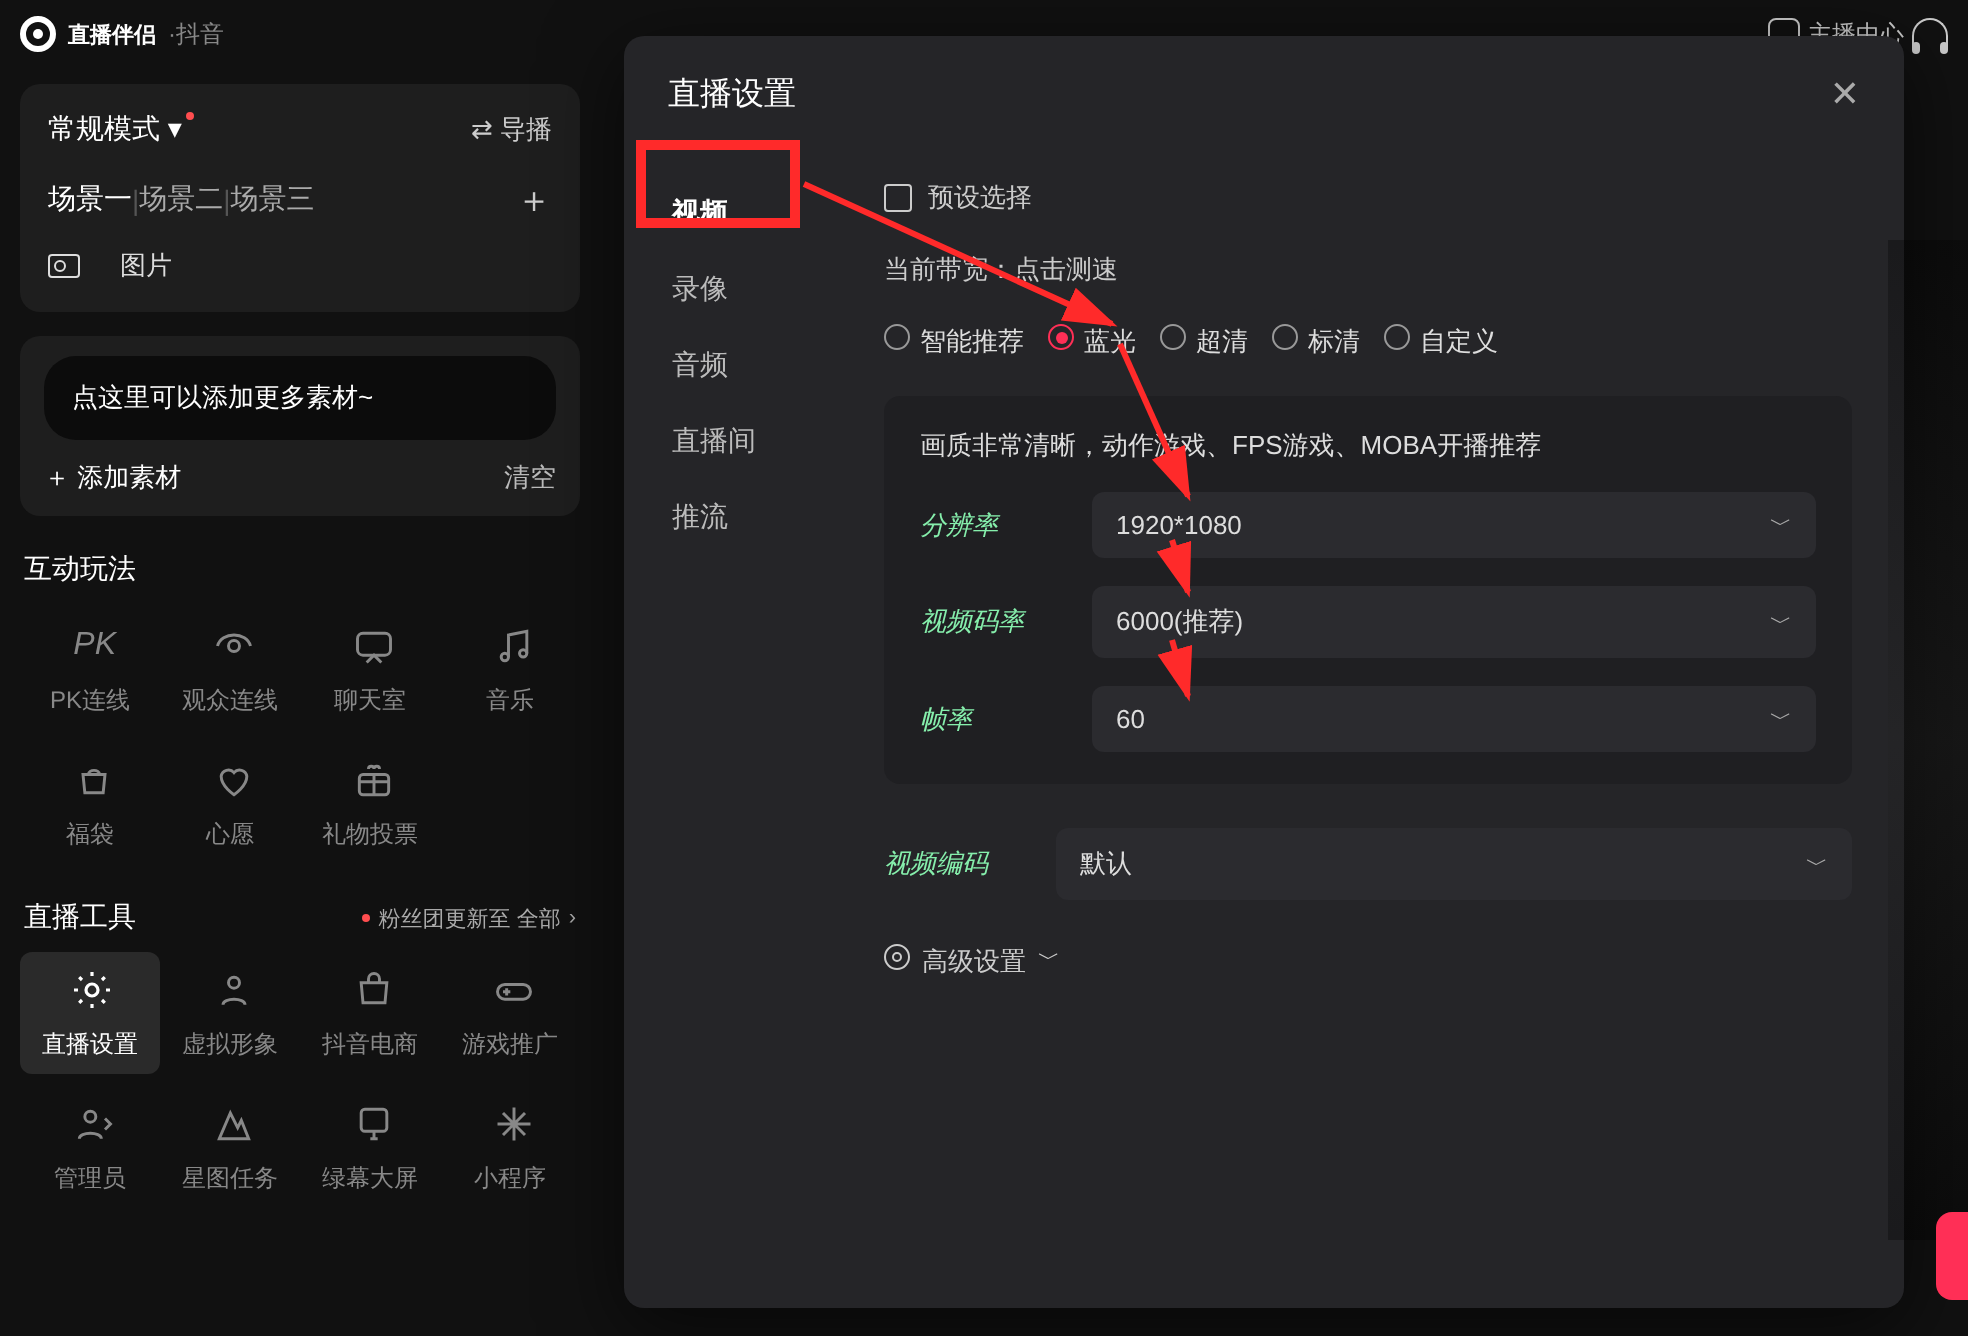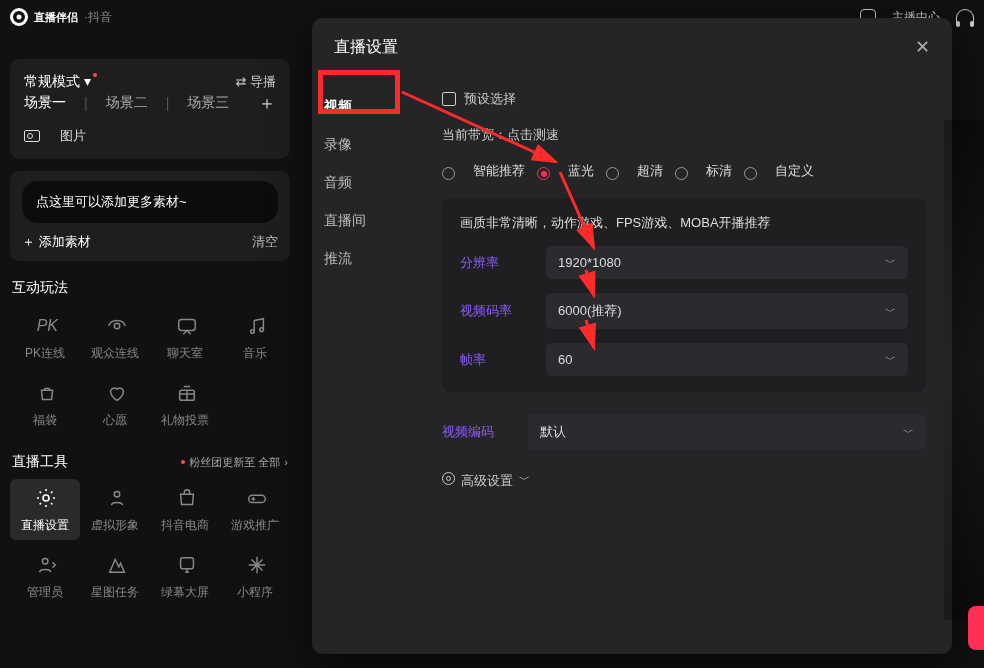--- a/index.html
+++ b/index.html
@@ -5,34 +5,34 @@
   * { box-sizing: border-box; margin: 0; padding: 0; }
   html, body { width: 984px; height: 668px; background: #111; font-family: "Microsoft YaHei", Arial, sans-serif; color: #ccc; overflow: hidden; }
   body { position: relative; }
 
   
   .topbar { height: 34px; display: flex; align-items: center; padding: 0 10px; }
   .logo-dot { width: 18px; height: 18px; border: 3px solid #fff; border-radius: 50%; margin-right: 6px; position: relative; }
   .logo-dot::after { content:""; position:absolute; width:5px; height:5px; background:#fff; border-radius:50%; top:50%; left:50%; transform:translate(-50%,-50%); }
   .app-title { color: #fff; font-size: 11px; font-weight: 600; }
   .app-sub { color: #888; font-size: 12px; margin-left: 6px; }
-  .topbar-right { margin-left: auto; display: flex; align-items: center; gap: 16px; color: #ccc; font-size: 12px; }
+  .topbar-right { margin-left: auto; display: flex; align-items: center; gap: 4px; color: #ccc; font-size: 12px; }
   .topbar-right .icon { width: 16px; height: 16px; border: 1.5px solid #ccc; border-radius: 4px; display:inline-block; }
   .headphone { width:18px; height:16px; border:1.5px solid #ccc; border-bottom:none; border-radius:10px 10px 0 0; display:inline-block; position:relative;}
   .headphone::before, .headphone::after { content:""; position:absolute; width:4px; height:6px; background:#ccc; bottom:-2px; border-radius:2px;}
   .headphone::before{ left:-1px;} .headphone::after{ right:-1px;}
 
   
-  .left-panel { position: absolute; left: 10px; top: 59px; width: 280px; }
+  .left-panel { position: absolute; left: 10px; top: 42px; width: 280px; }
   .card { background: #1e1e1e; border-radius: 10px; padding: 14px 14px; margin-bottom: 12px; }
   .row { display: flex; align-items: center; }
   .mode-name { color: #fff; font-size: 14px; position: relative; }
   .red-dot { width:4px; height:4px; background:#ff4d4f; border-radius:50%; display:inline-block; vertical-align:top; margin-left:2px;}
   .daobo { margin-left: auto; color: #ccc; font-size: 13px; }
-  .scene-tabs { display: flex; gap: 18px; margin-top: 0; font-size: 14px; color: #aaa; align-items:center; }
+  .scene-tabs { display: flex; margin-top: 14px; font-size: 14px; color: #aaa; align-items:center; }
   .scene-tabs .active { color: #fff; }
   .scene-tabs .divider { color:#555; }
   .scene-plus { margin-left:auto; color:#ccc; font-size:18px;}
   .img-row { margin-top: 12px; font-size:13px; color:#ddd; display:flex; align-items:center; gap:20px; }
   .img-ico { width:16px; height:12px; border:1.5px solid #ddd; border-radius:2px; display:inline-block; position:relative;}
   .img-ico::after { content:""; position:absolute; width:4px; height:4px; border-radius:50%; border:1px solid #ddd; top:2px; left:2px;}
 
   .tip-box { background:#0c0c0c; border-radius:16px; padding:12px 14px; font-size:13px; color:#fff;}
   .add-row { display:flex; align-items:center; margin-top:10px; font-size:13px; }
   .add-row .btn { color:#fff; }
@@ -49,39 +49,39 @@
   .fans { margin-left:auto; font-size:11px; color:#aaa; display:flex; align-items:center; gap:4px;}
   .fans .d { width:4px;height:4px;background:#ff4d4f;border-radius:50%;}
 
   
   .modal { position:absolute; left:312px; top:18px; width:640px; height:636px; background:#252528; border-radius:10px; box-shadow:0 10px 40px rgba(0,0,0,.6); }
   .modal-head { display:flex; align-items:center; padding:18px 22px 14px; }
   .modal-title { color:#fff; font-size:16px; }
   .close-x { margin-left:auto; color:#aaa; font-size:18px; }
   .modal-body { display:flex; height:calc(100% - 54px); }
   .modal-nav { width:118px; padding:16px 0; }
-  .modal-nav .navitem { padding:10px 12px; font-size:14px; color:#bbb; }
+  .modal-nav .navitem { padding:10px 24px; font-size:14px; color:#bbb; }
   .modal-nav .navitem.active { color:#fff; font-weight:600; }
   .modal-content { flex:1; padding:12px 26px 16px 12px; font-size:13px; color:#ccc; }
 
   .preset-row { display:flex; align-items:center; gap:8px; margin:6px 0 18px;}
   .preset-icon { width:14px;height:14px;border:1.5px solid #ccc; border-radius:2px; display:inline-block;}
   .bw-row { margin-bottom:18px; }
   .radio-row { display:flex; gap:12px; align-items:center; margin-bottom:18px; flex-wrap:wrap;}
-  .radio { display:flex; align-items:flex-end; gap:18px; }
+  .radio { display:flex; align-items:flex-start; gap:5px; }
   .radio .circ { width:13px; height:13px; border-radius:50%; border:1.5px solid #999; display:inline-block; position:relative;}
   .radio.selected .circ { border-color:#ff2f56; }
   .radio.selected .circ::after { content:""; position:absolute; inset:2.5px; background:#ff2f56; border-radius:50%;}
   .radio.selected span, .radio span { color:#ddd; }
 
   .qbox { background:#1f1f22; border-radius:8px; padding:16px 18px; margin-bottom:22px;}
   .qbox-desc { color:#ddd; margin-bottom:14px; }
   .frow { display:flex; align-items:center; margin-bottom:14px; }
   .frow:last-child { margin-bottom:0; }
-  .flabel { width:86px; color:#8b5cf6; }
+  .flabel { width:86px; color:#86efac;font-style:italic; }
   .select { flex:1; background:#2b2b2f; border-radius:6px; padding:9px 12px; color:#ddd; display:flex; align-items:center; }
   .select .chev { margin-left:auto; color:#aaa; font-size:11px; }
 
   .adv-row { display:flex; align-items:flex-start; gap:6px; margin-top:4px; color:#ccc; }
   .gear { width:13px;height:13px;border:1.5px solid #ccc;border-radius:50%; position:relative; display:inline-block;}
   .gear::after{content:"";position:absolute;inset:3px;border:1px solid #ccc;border-radius:50%;}
 
   
   .anno-box { position:absolute; border:5px solid #ff2a2a; left:318px; top:70px; width:82px; height:44px; pointer-events:none; z-index:20;}
   .arrow-svg { position:absolute; pointer-events:none; z-index:21; }

